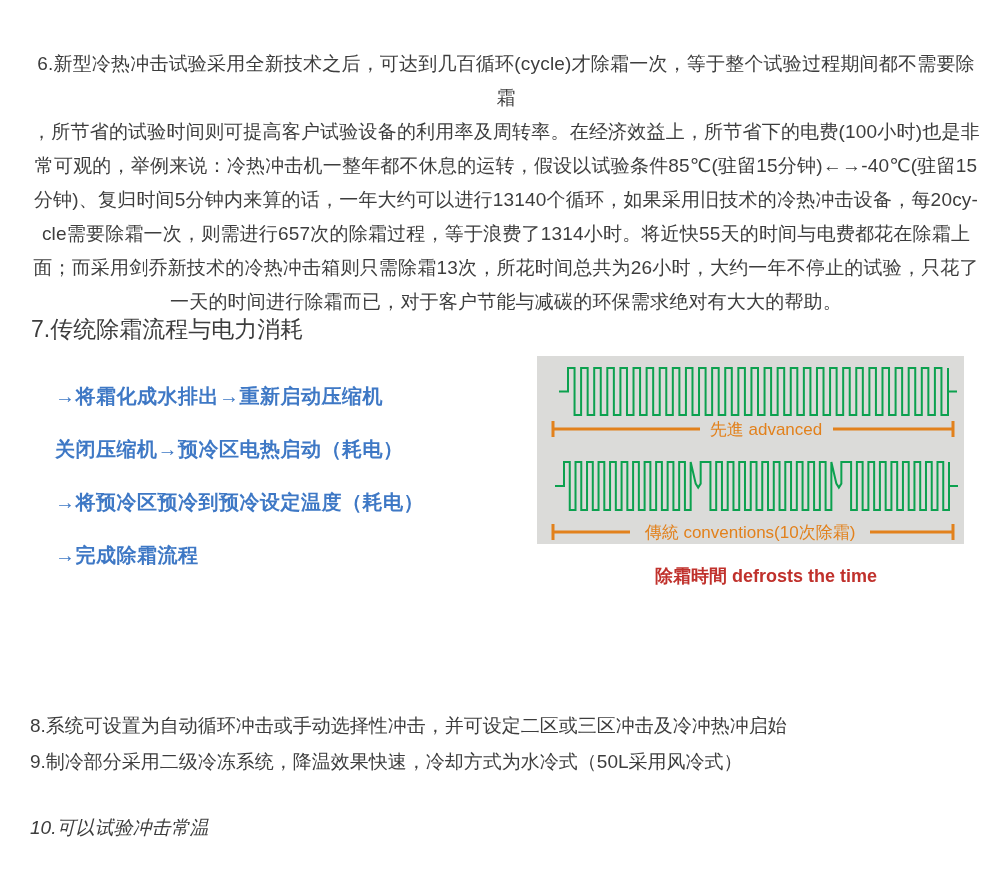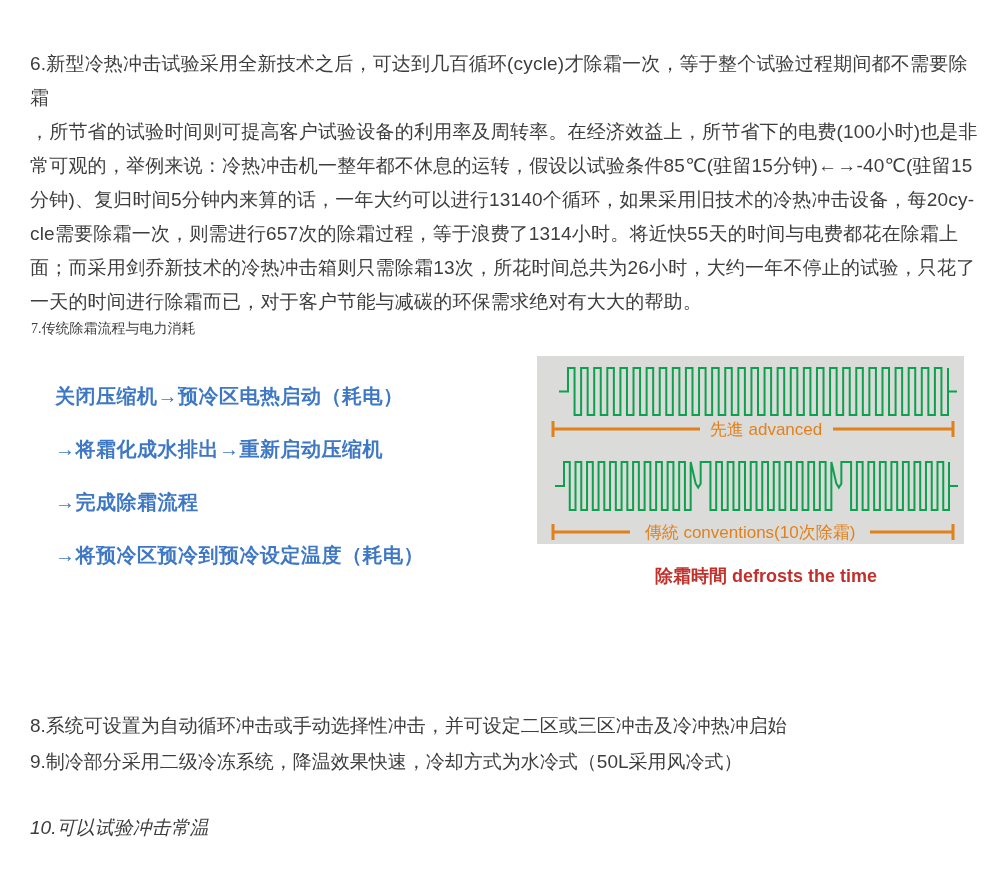--- a/index.html
+++ b/index.html
@@ -13,22 +13,23 @@
   html,body{margin:0;padding:0;}
   body{
     width:1000px;height:889px;background:#ffffff;
     font-family:"Liberation Sans","DejaVu Sans",sans-serif;
     color:var(--text);position:relative;overflow:hidden;
   }
   .abs{position:absolute;}
   .para{
     font-size:19px;line-height:34px;letter-spacing:.2px;
     white-space:pre-wrap;
+    text-align:center;
   }
-  .heading{font-size:14px;line-height:26px;font-family:Liberation Serif, serif;}
+  .heading{font-size:23px;line-height:26px;}
   .flow .flow-step{
     font-size:20px;font-weight:700;line-height:28px;margin-bottom:25px;
     color:var(--flow-blue);letter-spacing:.5px;white-space:nowrap;
   }
   .item{font-size:19px;line-height:28px;white-space:nowrap;}
   .figure{
     width:427px;height:188px;background:var(--figure-bg);margin-left:40px;
   }
   .figure svg{display:block;width:427px;height:236px;}
 </style>
@@ -41,24 +42,24 @@
 ，所节省的试验时间则可提高客户试验设备的利用率及周转率。在经济效益上，所节省下的电费(100小时)也是非
 常可观的，举例来说：冷热冲击机一整年都不休息的运转，假设以试验条件85℃(驻留15分钟)←→-40℃(驻留15
 分钟)、复归时间5分钟内来算的话，一年大约可以进行13140个循环，如果采用旧技术的冷热冲击设备，每20cy-
 cle需要除霜一次，则需进行657次的除霜过程，等于浪费了1314小时。将近快55天的时间与电费都花在除霜上
 面；而采用剑乔新技术的冷热冲击箱则只需除霜13次，所花时间总共为26小时，大约一年不停止的试验，只花了
 一天的时间进行除霜而已，对于客户节能与减碳的环保需求绝对有大大的帮助。</div>
 
   <div class="abs heading" style="left:31px;top:316px;">7.传统除霜流程与电力消耗</div>
 
   <div class="abs flow" style="left:55px;top:382px;">
+    <div class="flow-step">→将霜化成水排出→重新启动压缩机</div>
     <div class="flow-step">关闭压缩机→预冷区电热启动（耗电）</div>
-    <div class="flow-step">→将霜化成水排出→重新启动压缩机</div>
+    <div class="flow-step">→将预冷区预冷到预冷设定温度（耗电）</div>
     <div class="flow-step">→完成除霜流程</div>
-    <div class="flow-step">→将预冷区预冷到预冷设定温度（耗电）</div>
   </div>
 
   <div class="abs figure" id="figure" style="left:497px;top:356px;">
       <svg viewBox="0 0 427 236">
         <path d="M22 35.5h9V12h6.551724137931035V59h6.551724137931035V12h6.551724137931035V59h6.551724137931035V12h6.551724137931035V59h6.551724137931035V12h6.551724137931035V59h6.551724137931035V12h6.551724137931035V59h6.551724137931035V12h6.551724137931035V59h6.551724137931035V12h6.551724137931035V59h6.551724137931035V12h6.551724137931035V59h6.551724137931035V12h6.551724137931035V59h6.551724137931035V12h6.551724137931035V59h6.551724137931035V12h6.551724137931035V59h6.551724137931035V12h6.551724137931035V59h6.551724137931035V12h6.551724137931035V59h6.551724137931035V12h6.551724137931035V59h6.551724137931035V12h6.551724137931035V59h6.551724137931035V12h6.551724137931035V59h6.551724137931035V12h6.551724137931035V59h6.551724137931035V12h6.551724137931035V59h6.551724137931035V12h6.551724137931035V59h6.551724137931035V12h6.551724137931035V59h6.551724137931035V12h6.551724137931035V59h6.551724137931035V12h6.551724137931035V59h6.551724137931035V12h6.551724137931035V59h6.551724137931035V12h6.551724137931035V59h6.551724137931035V12h6.551724137931035V59h6.551724137931035V12h6.551724137931035V59h6.551724137931035V12h6.551724137931035V59h6.551724137931035V12h6.551724137931035V59h6.551724137931035V12h6.551724137931035V59h6.551724137931035V12V35.5h9" fill="none" stroke="#0ca14f" stroke-width="2"></path>
         <path d="M18 130h9V106h5.758064516129032V154h5.758064516129032V106h5.758064516129032V154h5.758064516129032V106h5.758064516129032V154h5.758064516129032V106h5.758064516129032V154h5.758064516129032V106h5.758064516129032V154h5.758064516129032V106h5.758064516129032V154h5.758064516129032V106h5.758064516129032V154h5.758064516129032V106h5.758064516129032V154h5.758064516129032V106h5.758064516129032V154h5.758064516129032V106h5.758064516129032V154h5.758064516129032V106h5.758064516129032V154h5.758064516129032V106l5 21.6l2.5 4 2.5 -4v-21.6h4h5.758064516129032V154h5.758064516129032V106h5.758064516129032V154h5.758064516129032V106h5.758064516129032V154h5.758064516129032V106h5.758064516129032V154h5.758064516129032V106h5.758064516129032V154h5.758064516129032V106h5.758064516129032V154h5.758064516129032V106h5.758064516129032V154h5.758064516129032V106h5.758064516129032V154h5.758064516129032V106h5.758064516129032V154h5.758064516129032V106h5.758064516129032V154h5.758064516129032V106h5.758064516129032V154h5.758064516129032V106l5 21.6l2.5 4 2.5 -4v-21.6h4h5.758064516129032V154h5.758064516129032V106h5.758064516129032V154h5.758064516129032V106h5.758064516129032V154h5.758064516129032V106h5.758064516129032V154h5.758064516129032V106h5.758064516129032V154h5.758064516129032V106h5.758064516129032V154h5.758064516129032V106h5.758064516129032V154h5.758064516129032V106h5.758064516129032V154h5.758064516129032V106h5.758064516129032V154h5.758064516129032V106V130h9" fill="none" stroke="#0ca14f" stroke-width="2"></path>
         <path d="M16 73H163M296 73H416M16 65V81M416 65V81" fill="none" stroke="#e2811c" stroke-width="3"></path>
         <text x="229" y="79" text-anchor="middle" fill="#e2811c" font-size="17" font-family="&quot;Liberation Sans&quot;,&quot;DejaVu Sans&quot;,sans-serif">先進 advanced</text>
         <path d="M16 176H93M333 176H416M16 168V184M416 168V184" fill="none" stroke="#e2811c" stroke-width="3"></path>
         <text x="213" y="182" text-anchor="middle" fill="#e2811c" font-size="17" font-family="&quot;Liberation Sans&quot;,&quot;DejaVu Sans&quot;,sans-serif">傳統 conventions(10次除霜)</text>

